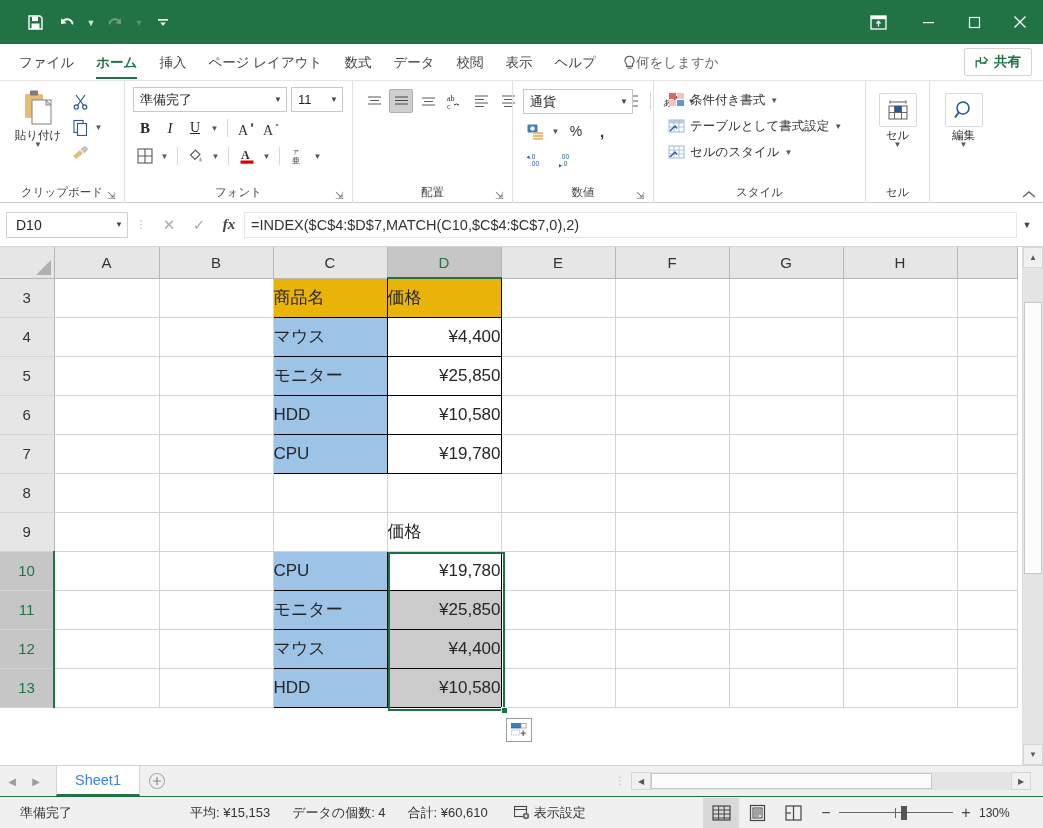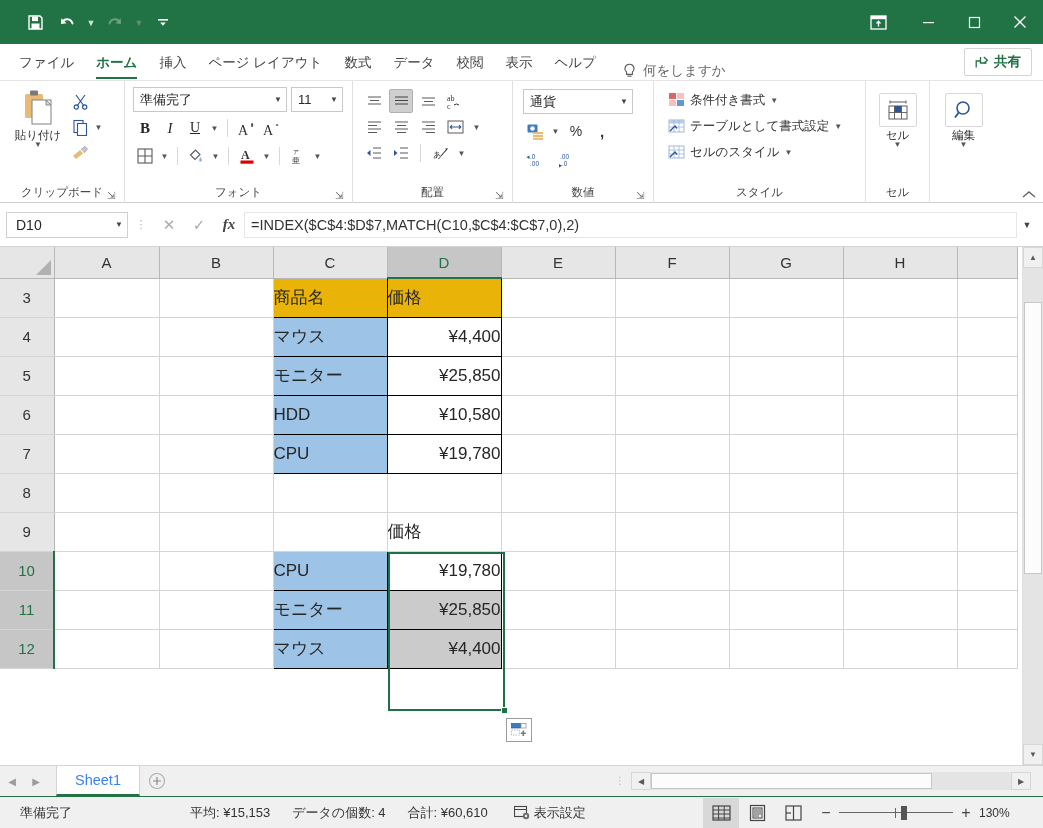--- a/index.html
+++ b/index.html
@@ -46,21 +46,21 @@
   .rtab {
     padding: 0 11px; height: 34px; line-height: 34px; font-size: 13.5px;
     color: #444; cursor: pointer; position: relative; white-space: nowrap;
   }
   .rtab:first-child { margin-left: 8px; }
   .rtab.active { color: #217346; font-weight: bold; }
   .rtab.active::after {
     content: ""; position: absolute; left: 11px; right: 11px; bottom: 1px;
     height: 2.5px; background: #217346;
   }
-  .tellme { display: flex; align-items: flex-end; gap: 7px; margin-left: 16px; height: 34px; color: #666; font-size: 13.5px; cursor: pointer;}
+  .tellme { display: flex; align-items: center; margin-left: 16px; height: 34px; color: #666; font-size: 13.5px; cursor: pointer;}
   .share-btn {
     position: absolute; right: 11px; bottom: 4px;
     display: flex; align-items: center; gap: 5px;
     border: 1px solid #d4d4d4; background: #fff; border-radius: 2px;
     padding: 4px 10px; color: #217346; font-weight: bold; font-size: 13.5px; cursor: pointer;
   }
 
   
   .ribbon {
     height: 122px; flex: 0 0 122px; background: #fff;
@@ -423,21 +423,21 @@
               </svg>
           </div>
           <span class="caret">▼</span>
         </div>
       </div>
       <div class="rgroup-label">フォント</div>
       <div class="dlg-launcher">⇲</div>
     </div>
 
     <div class="rgroup" style="width:160px">
-      <div class="rgroup-body" style="flex-direction:column;gap:2px;padding-left:9px;padding-top:4px">
+      <div class="rgroup-body" style="flex-direction:row;gap:2px;padding-left:9px;padding-top:4px">
         <div class="row" style="gap:3px">
           <div class="smbtn">
             <svg width="17" height="15" viewBox="0 0 17 15">
                 <path d="M2 3 H15 M4 6.5 H13 M2 10 H15" stroke="#5a5a5a" stroke-width="1.2"></path>
               </svg>
           </div>
           <div class="smbtn sel">
             <svg width="17" height="15" viewBox="0 0 17 15">
                 <path d="M2 3 H15 M2 6.5 H15 M2 10 H15" stroke="#444" stroke-width="1.2"></path>
               </svg>
@@ -797,20 +797,32 @@
           <td class="cell"></td>
           <td class="cell blue">マウス</td>
           <td class="cell bord right greysel">¥4,400</td>
           <td class="cell"></td>
           <td class="cell"></td>
           <td class="cell"></td>
           <td class="cell"></td>
           <td class="cell"></td>
         </tr>
 
+        <tr style="height:39px">
+          <td class="rowh sel">13</td>
+          <td class="cell"></td>
+          <td class="cell"></td>
+          <td class="cell blue">HDD</td>
+          <td class="cell bord right greysel">¥10,580</td>
+          <td class="cell"></td>
+          <td class="cell"></td>
+          <td class="cell"></td>
+          <td class="cell"></td>
+          <td class="cell"></td>
+        </tr>
 
       </tbody>
         </table>
 
       <div class="selbox" style="left:388px; top:305px; width:117px; height:159px;"></div>
       <div class="selhandle" style="left:501px; top:460px;"></div>
       <div class="autofill-btn" style="left:506px; top:471px;">
         <span>
           <svg width="17" height="15" viewBox="0 0 17 15">
             <rect x="0.5" y="0.5" width="9" height="4.5" fill="#3e7cc0" stroke="#2b579a" stroke-width="0.7"></rect>

